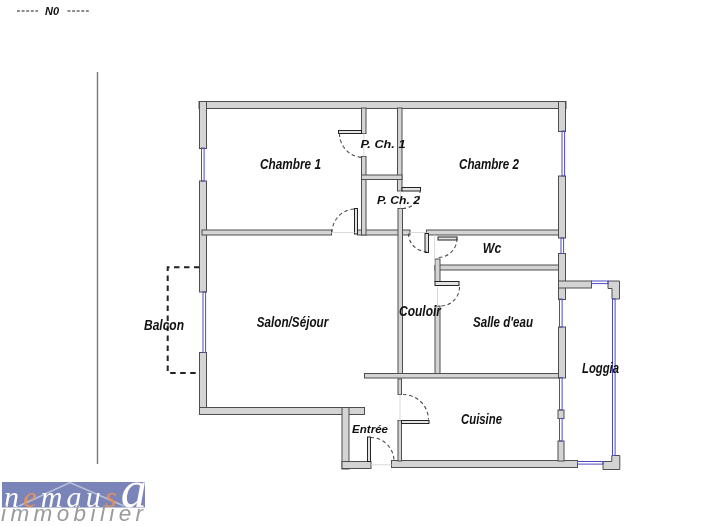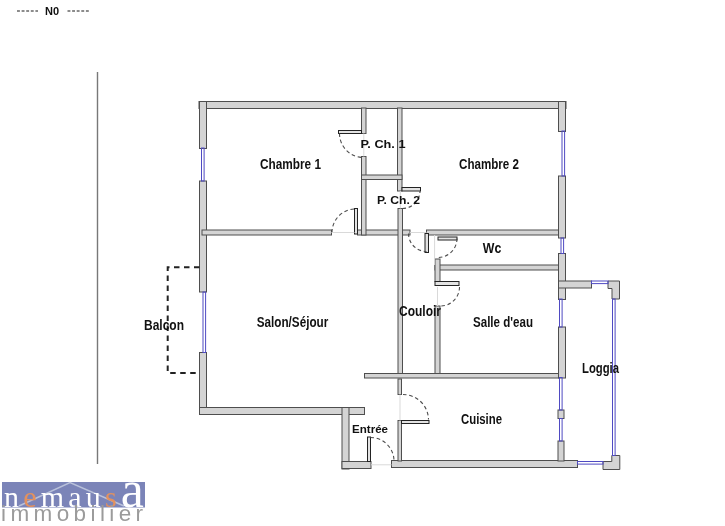--- a/index.html
+++ b/index.html
@@ -1,17 +1,17 @@
 <!DOCTYPE html>
 <html><head>
 <meta charset="utf-8">
 <style>
   html,body{margin:0;padding:0;background:#ffffff;}
   #page{position:relative;width:725px;height:526px;background:#ffffff;overflow:hidden;
-        font-family:"Liberation Sans", sans-serif;}
+        font-family:"Liberation Sans", sans-serif;font-style:italic;}
   svg{position:absolute;left:0;top:0;}
   text{font-family:"Liberation Sans", sans-serif;fill:#111111;}
   .rm{font-weight:bold;font-size:15px;} .md{font-weight:bold;font-size:14px;}
   .sm{font-weight:bold;font-size:11.5px;}
 </style>
 </head>
 <body>
 <div id="page">
 <svg width="725" height="526" viewBox="0 0 725 526">
   <defs></defs>

